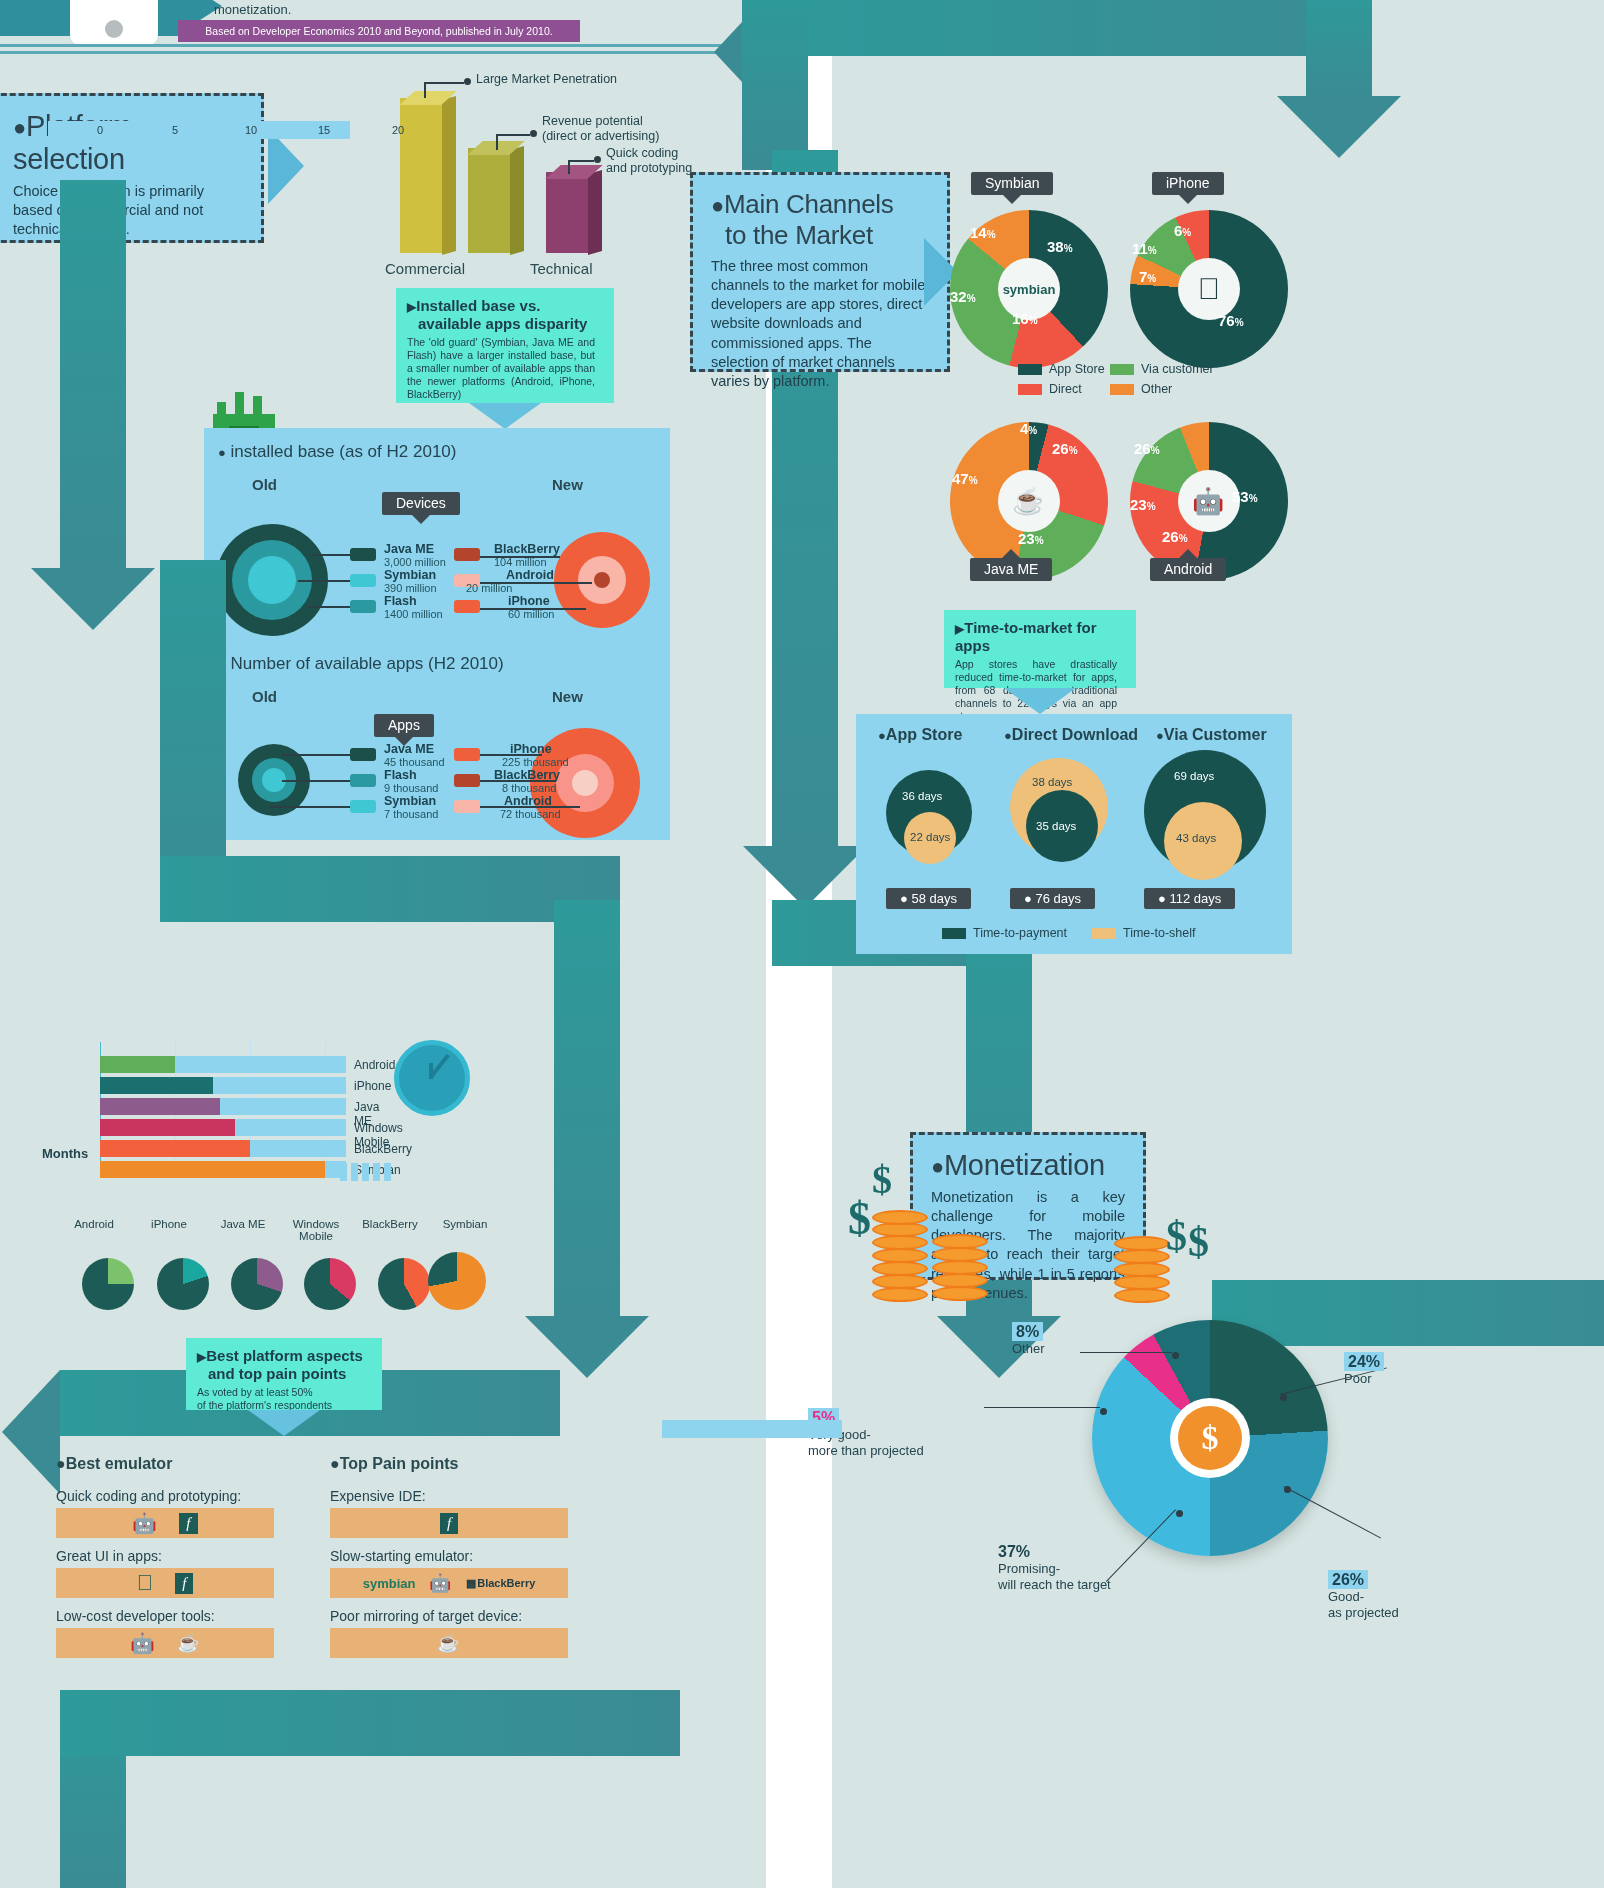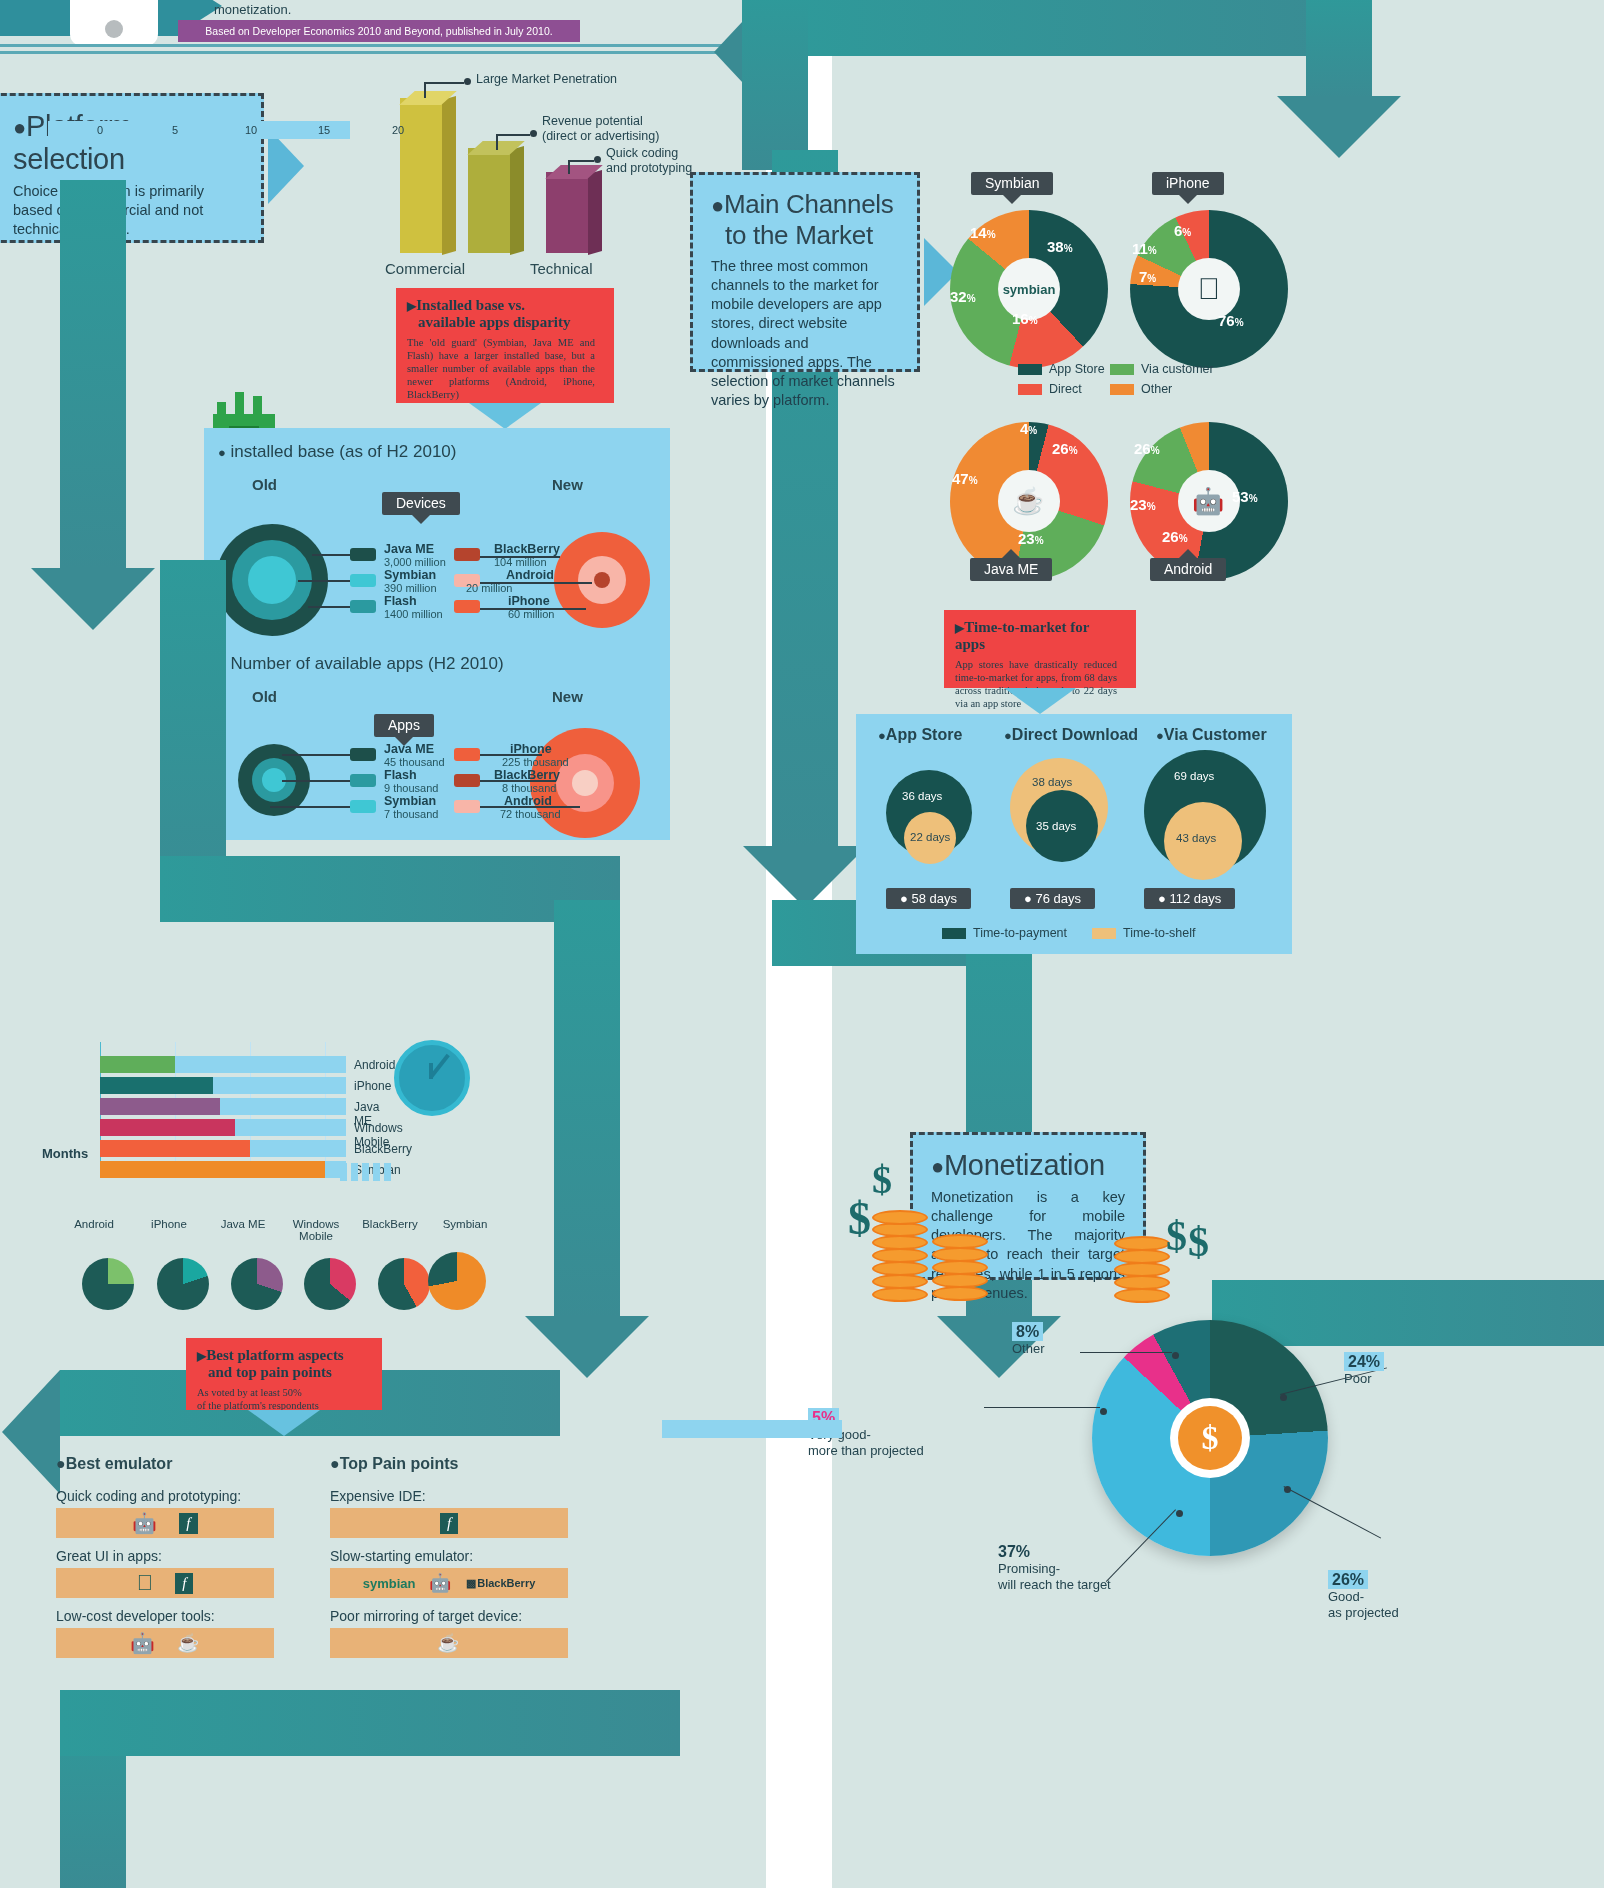--- a/index.html
+++ b/index.html
@@ -30,21 +30,21 @@
   }
 
   .dashed-card{
     position:absolute; border:3px dashed #37454d; background:#8ed4ef;
     padding:14px 18px;
   }
   .card-title{ font-size:29px; font-weight:400; color:#2d4550; letter-spacing:-0.3px;}
   .card-title .bullet{ font-size:22px; vertical-align:middle; }
   .card-body{ font-size:14.5px; line-height:1.32; color:#20414d; margin-top:6px;}
 
-  .note-box{ position:absolute; background:#ef4444; padding:9px 19px 11px 11px;font-family:Liberation Serif, serif; }
+  .note-box{ position:absolute; background:#5eead4; padding:9px 19px 11px 11px; }
   .note-head{ font-size:15px; font-weight:bold; color:#1e3d4a; line-height:1.15;}
   .note-head .tri{ font-size:12px; }
   .note-text{ font-size:10.5px; line-height:1.24; color:#1e3d4a; margin-top:4px; text-align:justify;}
   .note-tail{ position:absolute; width:0;height:0;
      border-left:36px solid transparent;border-right:36px solid transparent;
      border-top:26px solid #67c2e0; }
 
   .blue-panel{ position:absolute; background:#8ed4ef; }
 
   .tag{ position:absolute; background:#3f4a50; color:#fff; font-size:14px;
@@ -481,21 +481,21 @@
 
   <div class="teal-ribbon ribbon-grad-v" style="left:-90px;top:-10px;width:66px;height:180px;"></div>
 
   <div class="teal-ribbon ribbon-grad-v" style="left:-60px;top:150px;width:66px;height:700px;"></div>
   <div class="arrow-down-teal" style="left:-89px;top:846px;"></div>
   <div class="teal-ribbon ribbon-grad-h" style="left:-60px;top:900px;width:260px;height:66px;"></div>
   <div class="teal-ribbon ribbon-grad-v" style="left:134px;top:900px;width:66px;height:420px;"></div>
   <div class="arrow-down-teal" style="left:105px;top:1316px;"></div>
   <div class="teal-ribbon ribbon-grad-h" style="left:380px;top:1280px;width:400px;height:66px;"></div>
 
-  <div class="dashed-card" style="left:-142px;top:172px;width:230px;height:200px;">
+  <div class="dashed-card" style="left:-142px;top:172px;width:260px;height:200px;">
     <div class="card-title" style="font-size:26px;">
       <span class="bullet">●</span><span>Main Channels</span><br>
       <span style="padding-left:14px">to the Market</span>
     </div>
     <div class="card-body">The three most common channels to the market for mobile developers are app stores, direct website downloads and commissioned apps. The selection of market channels varies by platform.</div>
   </div>
   <div style="position:absolute;left:92px;top:238px;width:0;height:0;
        border-top:34px solid transparent;border-bottom:34px solid transparent;
        border-left:34px solid #5bb7d8;"></div>
 

